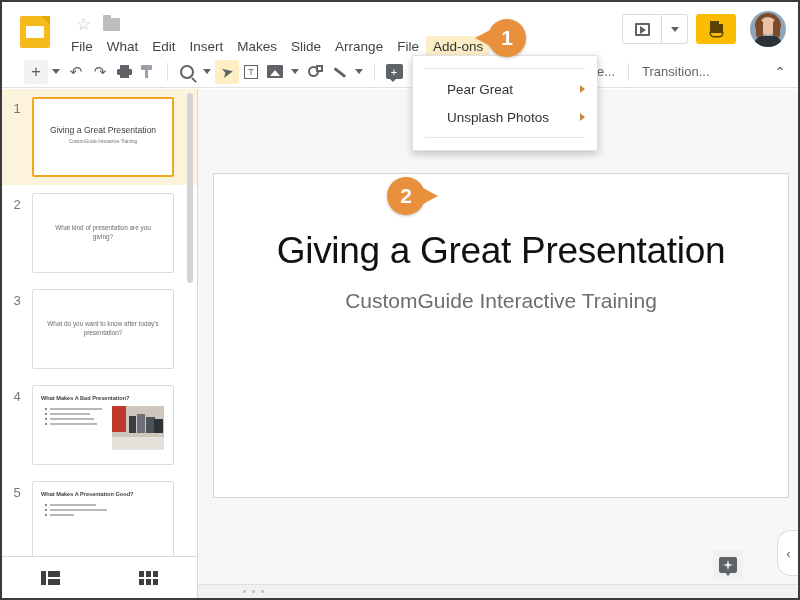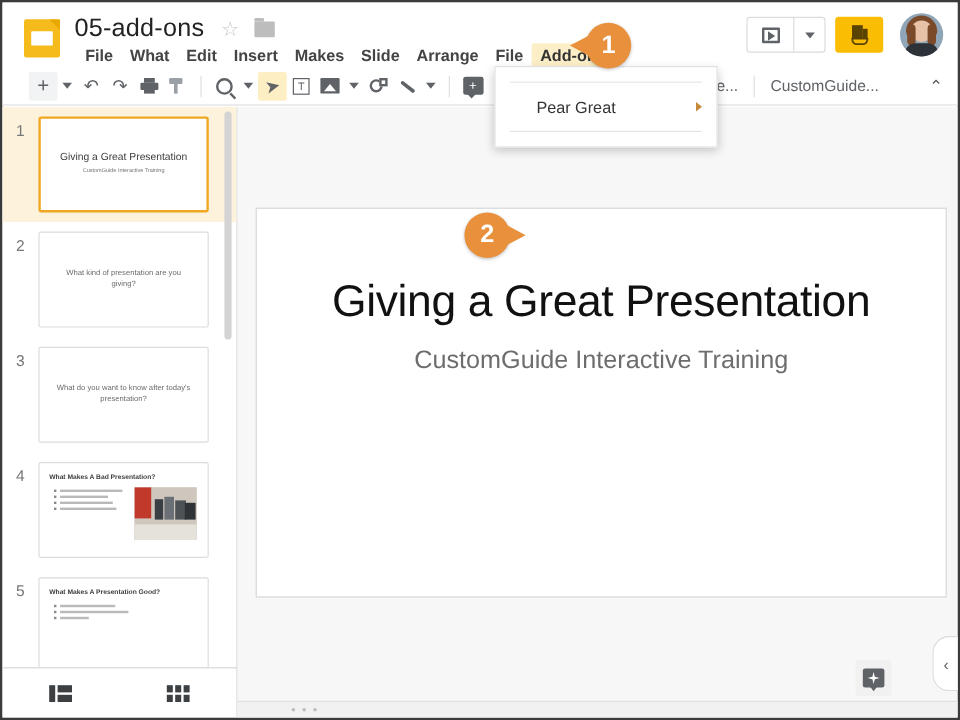--- a/index.html
+++ b/index.html
@@ -36,21 +36,21 @@
     border-radius:1px; position:relative;
   }
   .folder-icon:before{
     content:""; position:absolute; left:0; top:-3px; width:8px; height:3px;
     background:#bdbdbd; border-radius:1px 1px 0 0;
   }
 
   .menubar { position:absolute; left:62px; top:34px; display:flex; align-items:center; height:21px; }
   .menu-item {
     font-size:13.5px; color:#444; padding:3px 7px; border-radius:2px;
-    white-space:nowrap; cursor:default;font-weight:bold;
+    white-space:nowrap; cursor:default;
   }
   .menu-item.active { background:#fcefc8; color:#333; }
 
   
   .present-grp {
     position:absolute; right:110px; top:12px; height:30px; display:flex;
     border:1px solid #dadce0; border-radius:3px; overflow:hidden; background:#fff;
   }
   .present-btn { width:38px; display:flex; align-items:center; justify-content:center; }
   .present-glyph {
@@ -244,21 +244,20 @@
 </style>
 </head>
 <body>
 
 <div id="app">
 
   <div class="header">
     <div class="doc-icon"></div>
 
     <div class="title-row">
-      <span class="doc-title">05-add-ons</span>
       <span class="star-icon">☆</span>
       <span class="folder-icon"></span>
     </div>
 
     <div class="menubar">
       <div class="menu-item">File</div>
       <div class="menu-item">What</div>
       <div class="menu-item">Edit</div>
       <div class="menu-item">Insert</div>
       <div class="menu-item">Makes</div>
@@ -360,21 +359,21 @@
 
     <div class="tb-sep"></div>
 
     <div class="tb">
         <span class="g-comment">+</span>
       </div>
 
     <div style="width:185px"></div>
     <div class="tb-txt">e...</div>
     <div class="tb-sep"></div>
-    <div class="tb-txt">CustomGuide...</div>
+    <div class="tb-txt">Transition...</div>
     <div class="collapse-up">⌃</div>
   </div>
 
   <div class="filmstrip">
 
     <div class="slide-row current">
       <div class="slide-num">1</div>
       <div class="thumb">
         <div class="th-title-c">Giving a Great Presentation</div>
         <div class="th-sub-c">CustomGuide Interactive Training</div>
@@ -494,20 +493,24 @@
 
     <div class="side-collapse">‹</div>
   </div>
 
   <div class="dropdown">
     <div class="dd-sep"></div>
     <div class="dd-item">
       <span>Pear Great</span>
       <span class="dd-arrow"></span>
     </div>
+    <div class="dd-item">
+      <span>Unsplash Photos</span>
+      <span class="dd-arrow"></span>
+    </div>
     <div class="dd-sep"></div>
   </div>
 
   <div class="callout left" id="callout1">
     <span class="tail"></span>
     <span>1</span>
   </div>
   <div class="callout right" id="callout2">
     <span class="tail"></span>
     <span>2</span>

